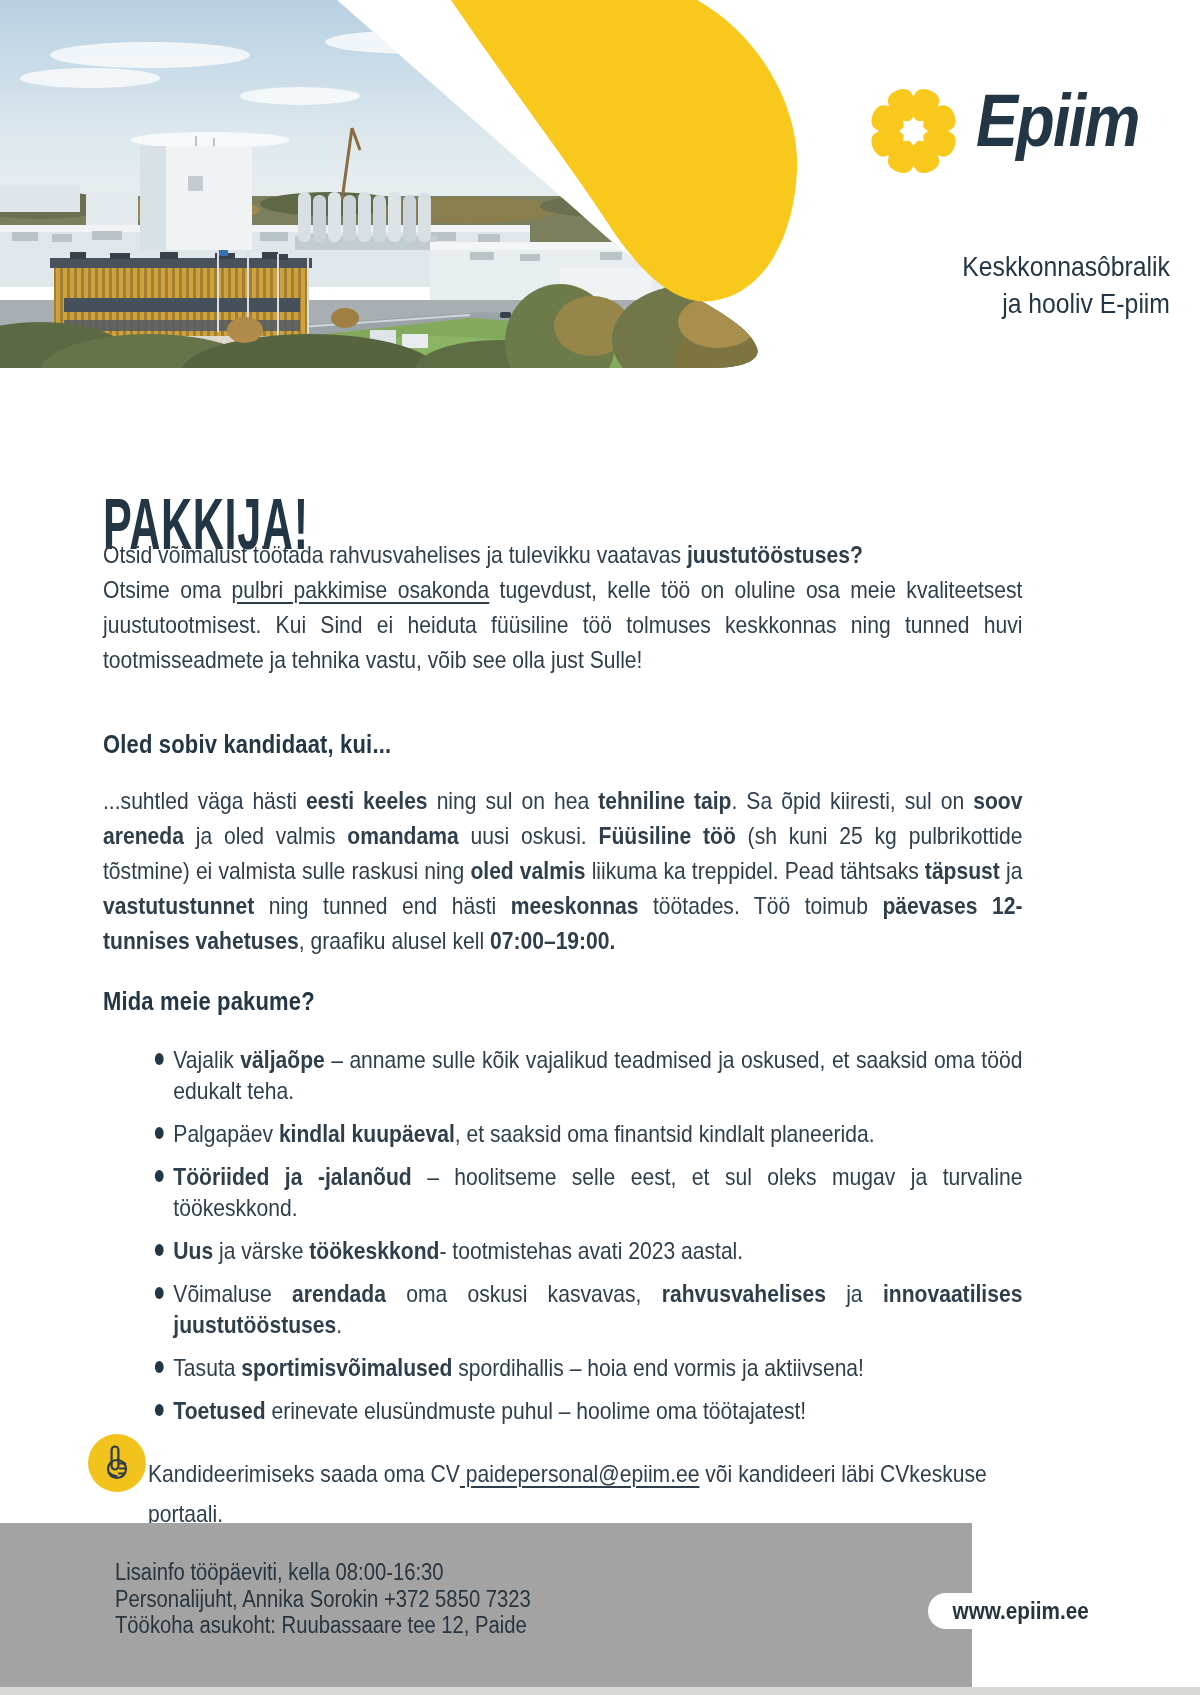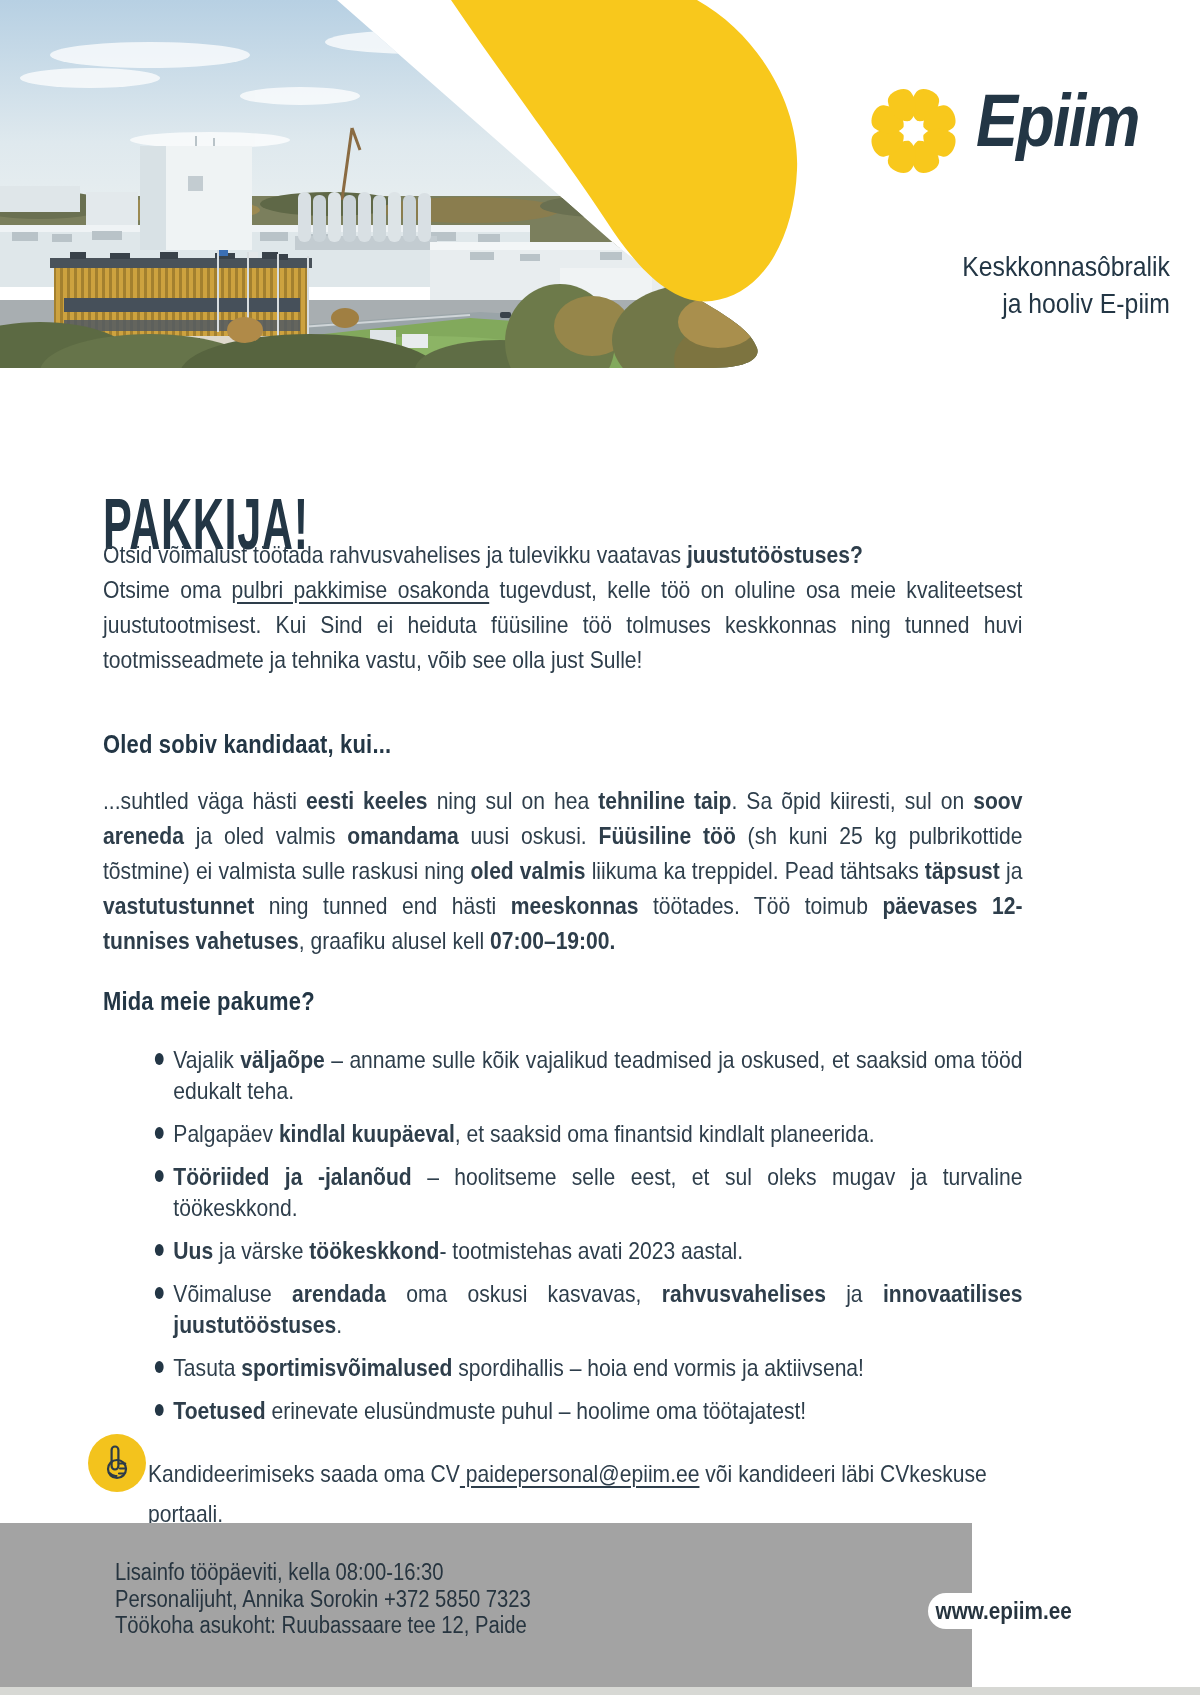--- a/index.html
+++ b/index.html
@@ -69,21 +69,21 @@
 
   
   .footer{position:absolute;left:0;top:1523px;width:972px;height:164px;background:#a3a3a3;}
   .footer-info{
     position:absolute;left:115px;top:36px;width:760px;
     font-size:23px;line-height:26.5px;color:#26343f;
     transform:scaleX(.88);transform-origin:0 0;
   }
   .site-pill{
     position:absolute;left:928px;top:70px;width:186px;height:36px;
-    background:#ffffff;border-radius:18px;text-align:left;
+    background:#ffffff;border-radius:18px;text-align:center;
     font-size:23px;font-weight:bold;line-height:36px;color:#26343f;
     cursor:pointer;
   }
   .site-pill span{display:inline-block;transform:scaleX(.9);}
   .bottom-strip{position:absolute;left:0;top:1687px;width:1200px;height:8px;background:#d7d8d4;}
 </style>
 </head>
 <body>
 
 <svg class="hero" width="1200" height="368" viewBox="0 0 1200 368" xmlns="http://www.w3.org/2000/svg">

